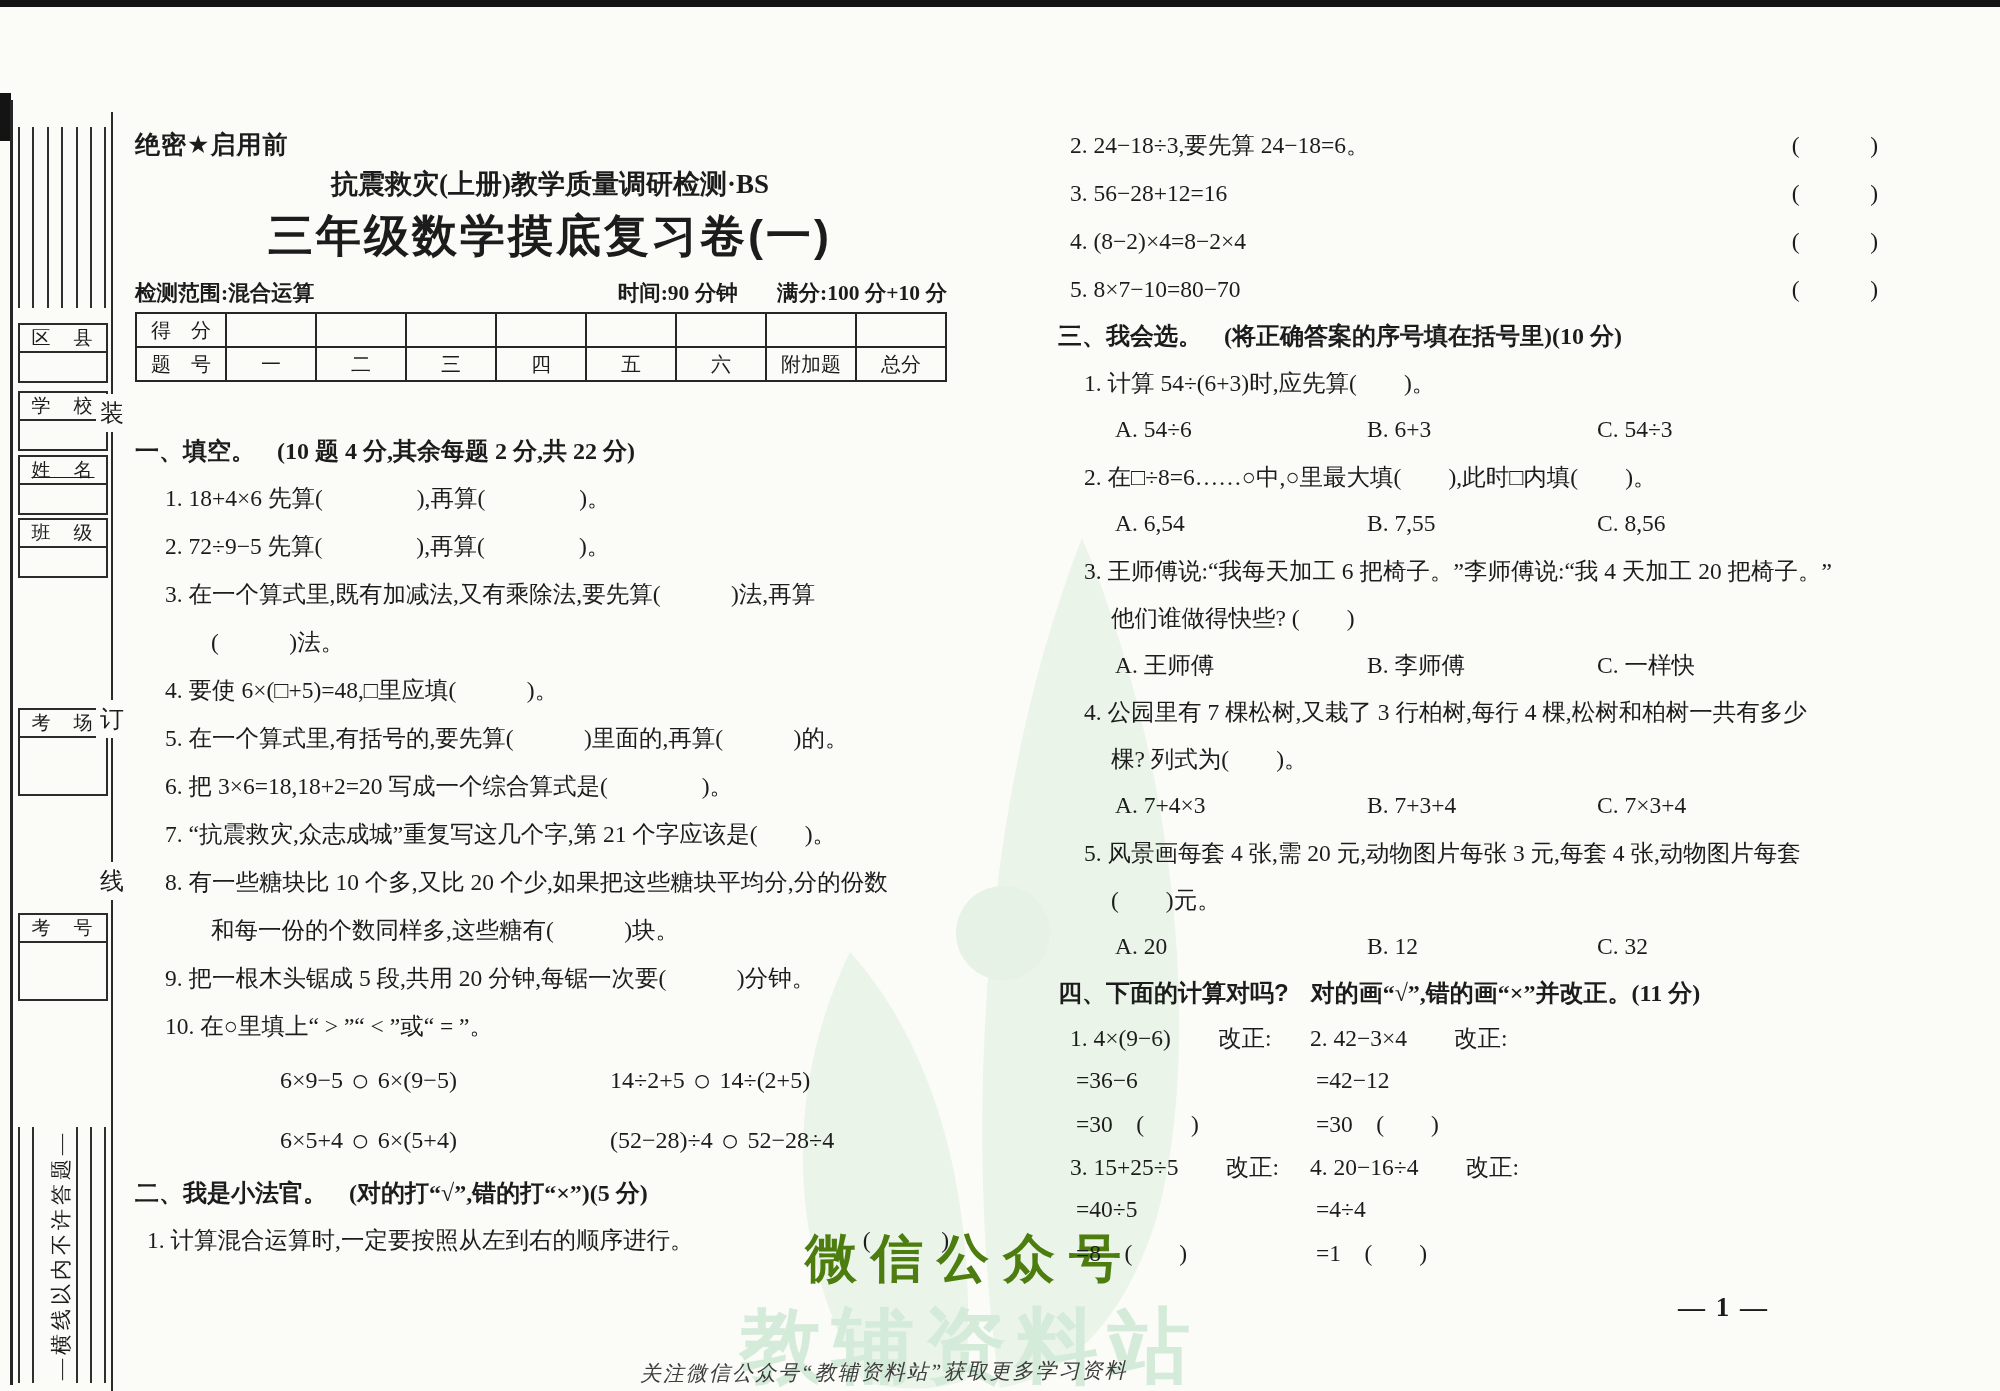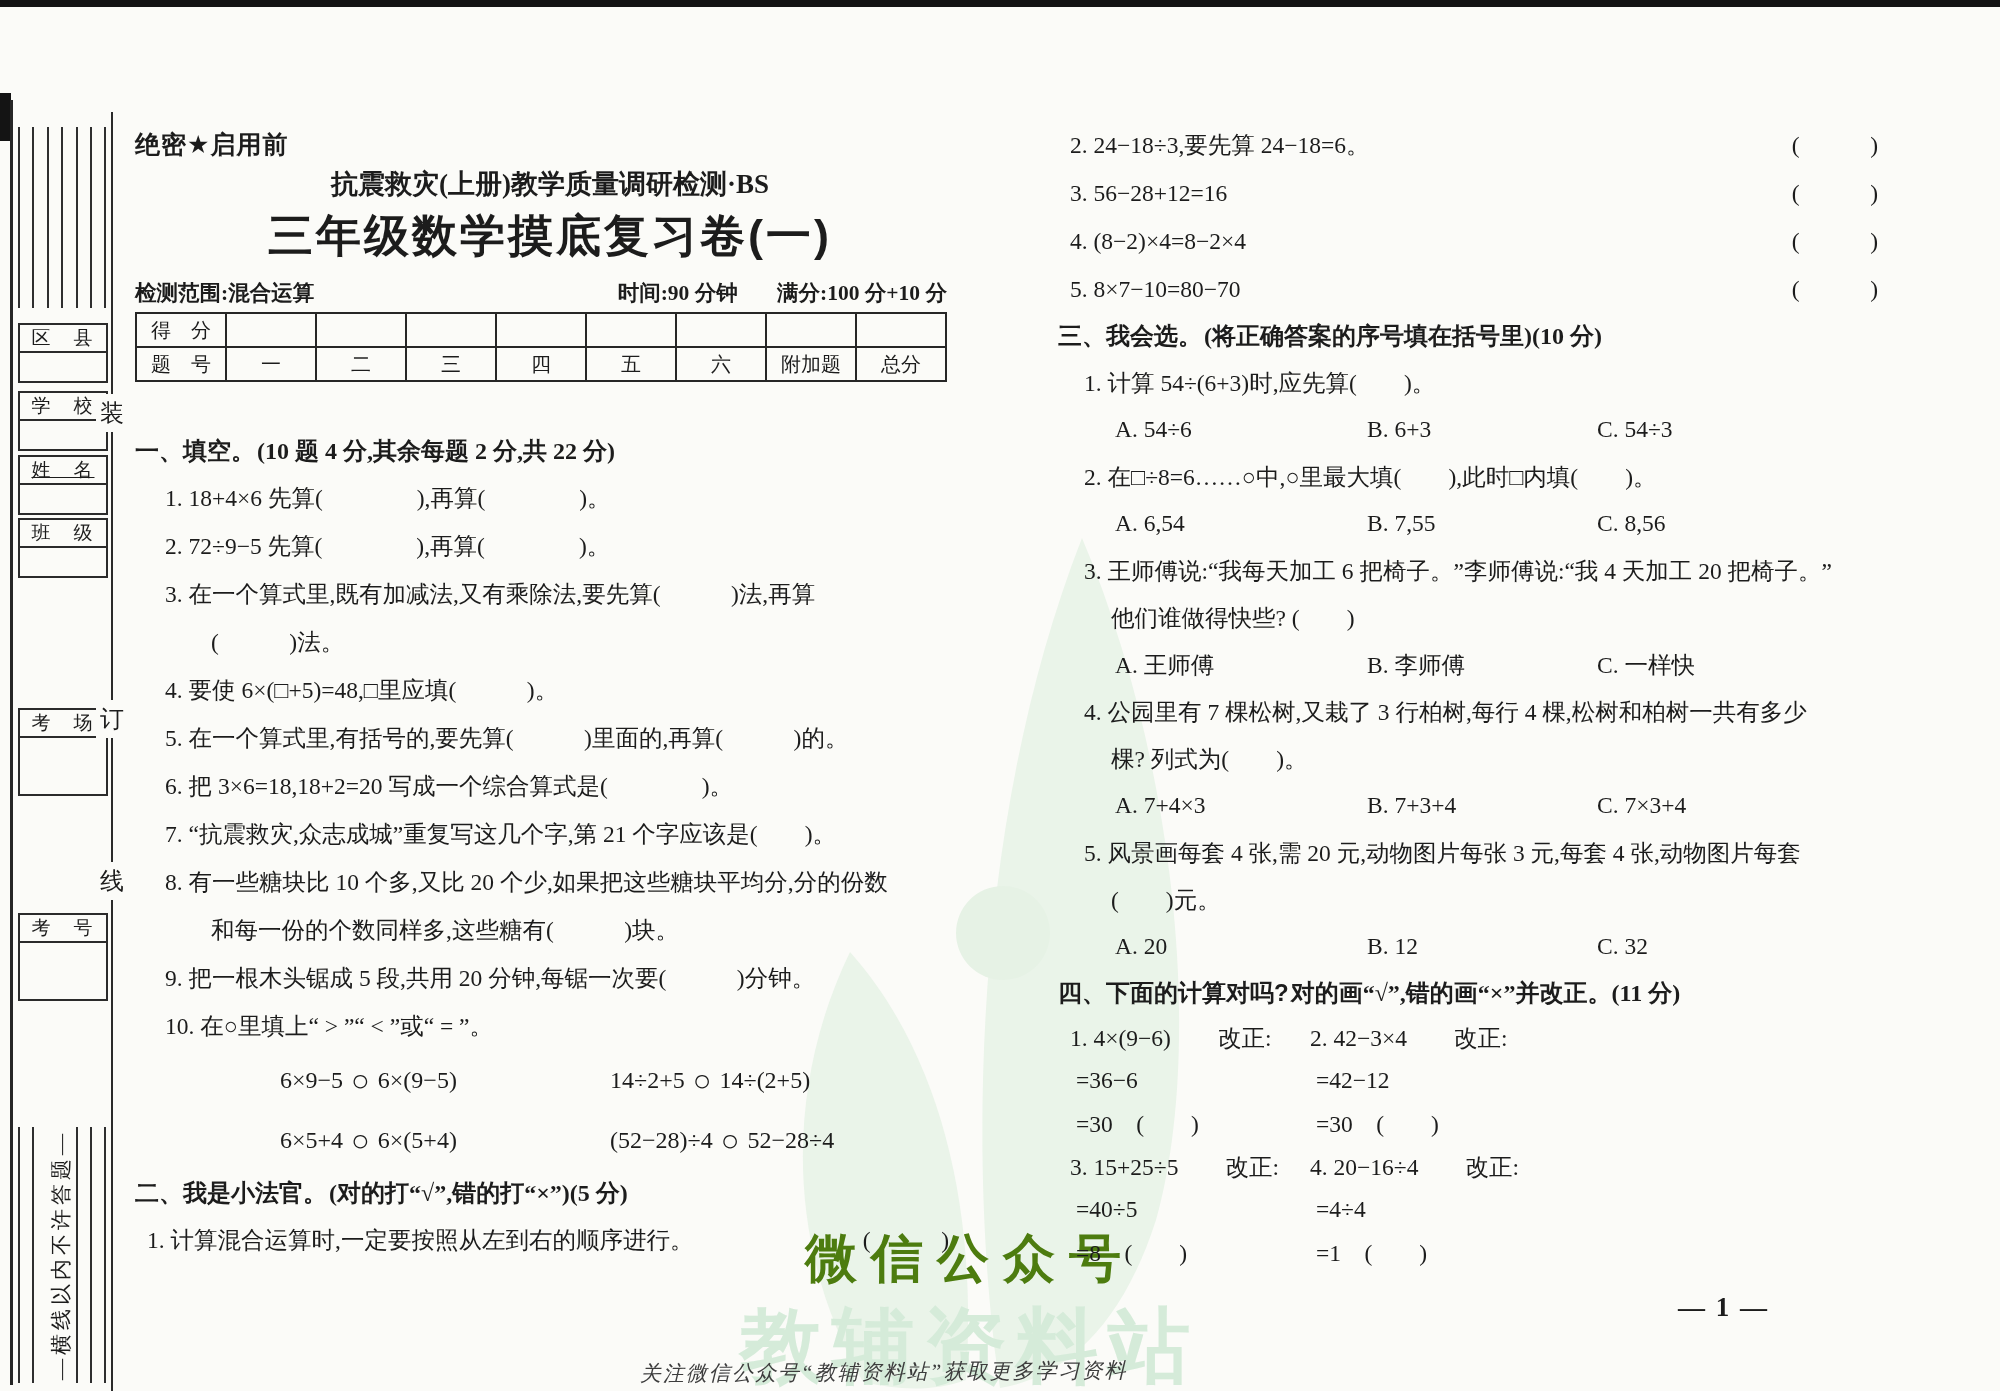--- a/index.html
+++ b/index.html
@@ -38,21 +38,21 @@
   .subtitle{left:145px;top:166px;width:810px;text-align:center;font-size:27px;font-weight:bold;white-space:nowrap;}
   .main-title{left:145px;top:206px;width:810px;text-align:center;font-size:45px;font-weight:900;letter-spacing:3px;margin:0;white-space:nowrap;}
   .info-row{left:135px;top:278px;width:812px;display:flex;justify-content:space-between;font-size:21.5px;font-weight:bold;white-space:nowrap;}
   .info-row .gap{margin-left:34px;}
   table.score{position:absolute;left:135px;top:312px;width:812px;border-collapse:collapse;table-layout:fixed;z-index:1;}
   table.score td{border:2px solid #262626;height:32px;text-align:center;font-size:20px;padding:0;background:transparent;}
   
   .col{z-index:1;}
   .col.left{left:135px;top:428px;width:814px;}
   .col.right{left:1058px;top:121px;width:820px;}
-  .sec-title{height:46px;display:flex;align-items:center;font-size:24px;white-space:nowrap;}
+  .sec-title{height:46px;display:flex;align-items:center;font-size:24px;white-space:nowrap;gap:20px;}
   .sec-title .head{font-family:"Liberation Sans","DejaVu Sans",sans-serif;font-weight:900;}
   .sec-title .tail{font-weight:bold;margin-left:2px;}
   .qline{height:48px;display:flex;align-items:center;font-size:23.5px;white-space:nowrap;}
   .qline.n{padding-left:30px;}
   .qline.c{padding-left:76px;}
   .cmp-grid{padding-left:145px;display:grid;grid-template-columns:330px auto;}
   .cmp{height:60px;display:flex;align-items:center;font-size:24px;white-space:nowrap;}
   .circ{font-size:31px;margin:0 8px;line-height:1;}
   .judge{height:48px;display:flex;align-items:center;justify-content:space-between;font-size:23.5px;white-space:nowrap;}
   .judge .txt{padding-left:12px;}

